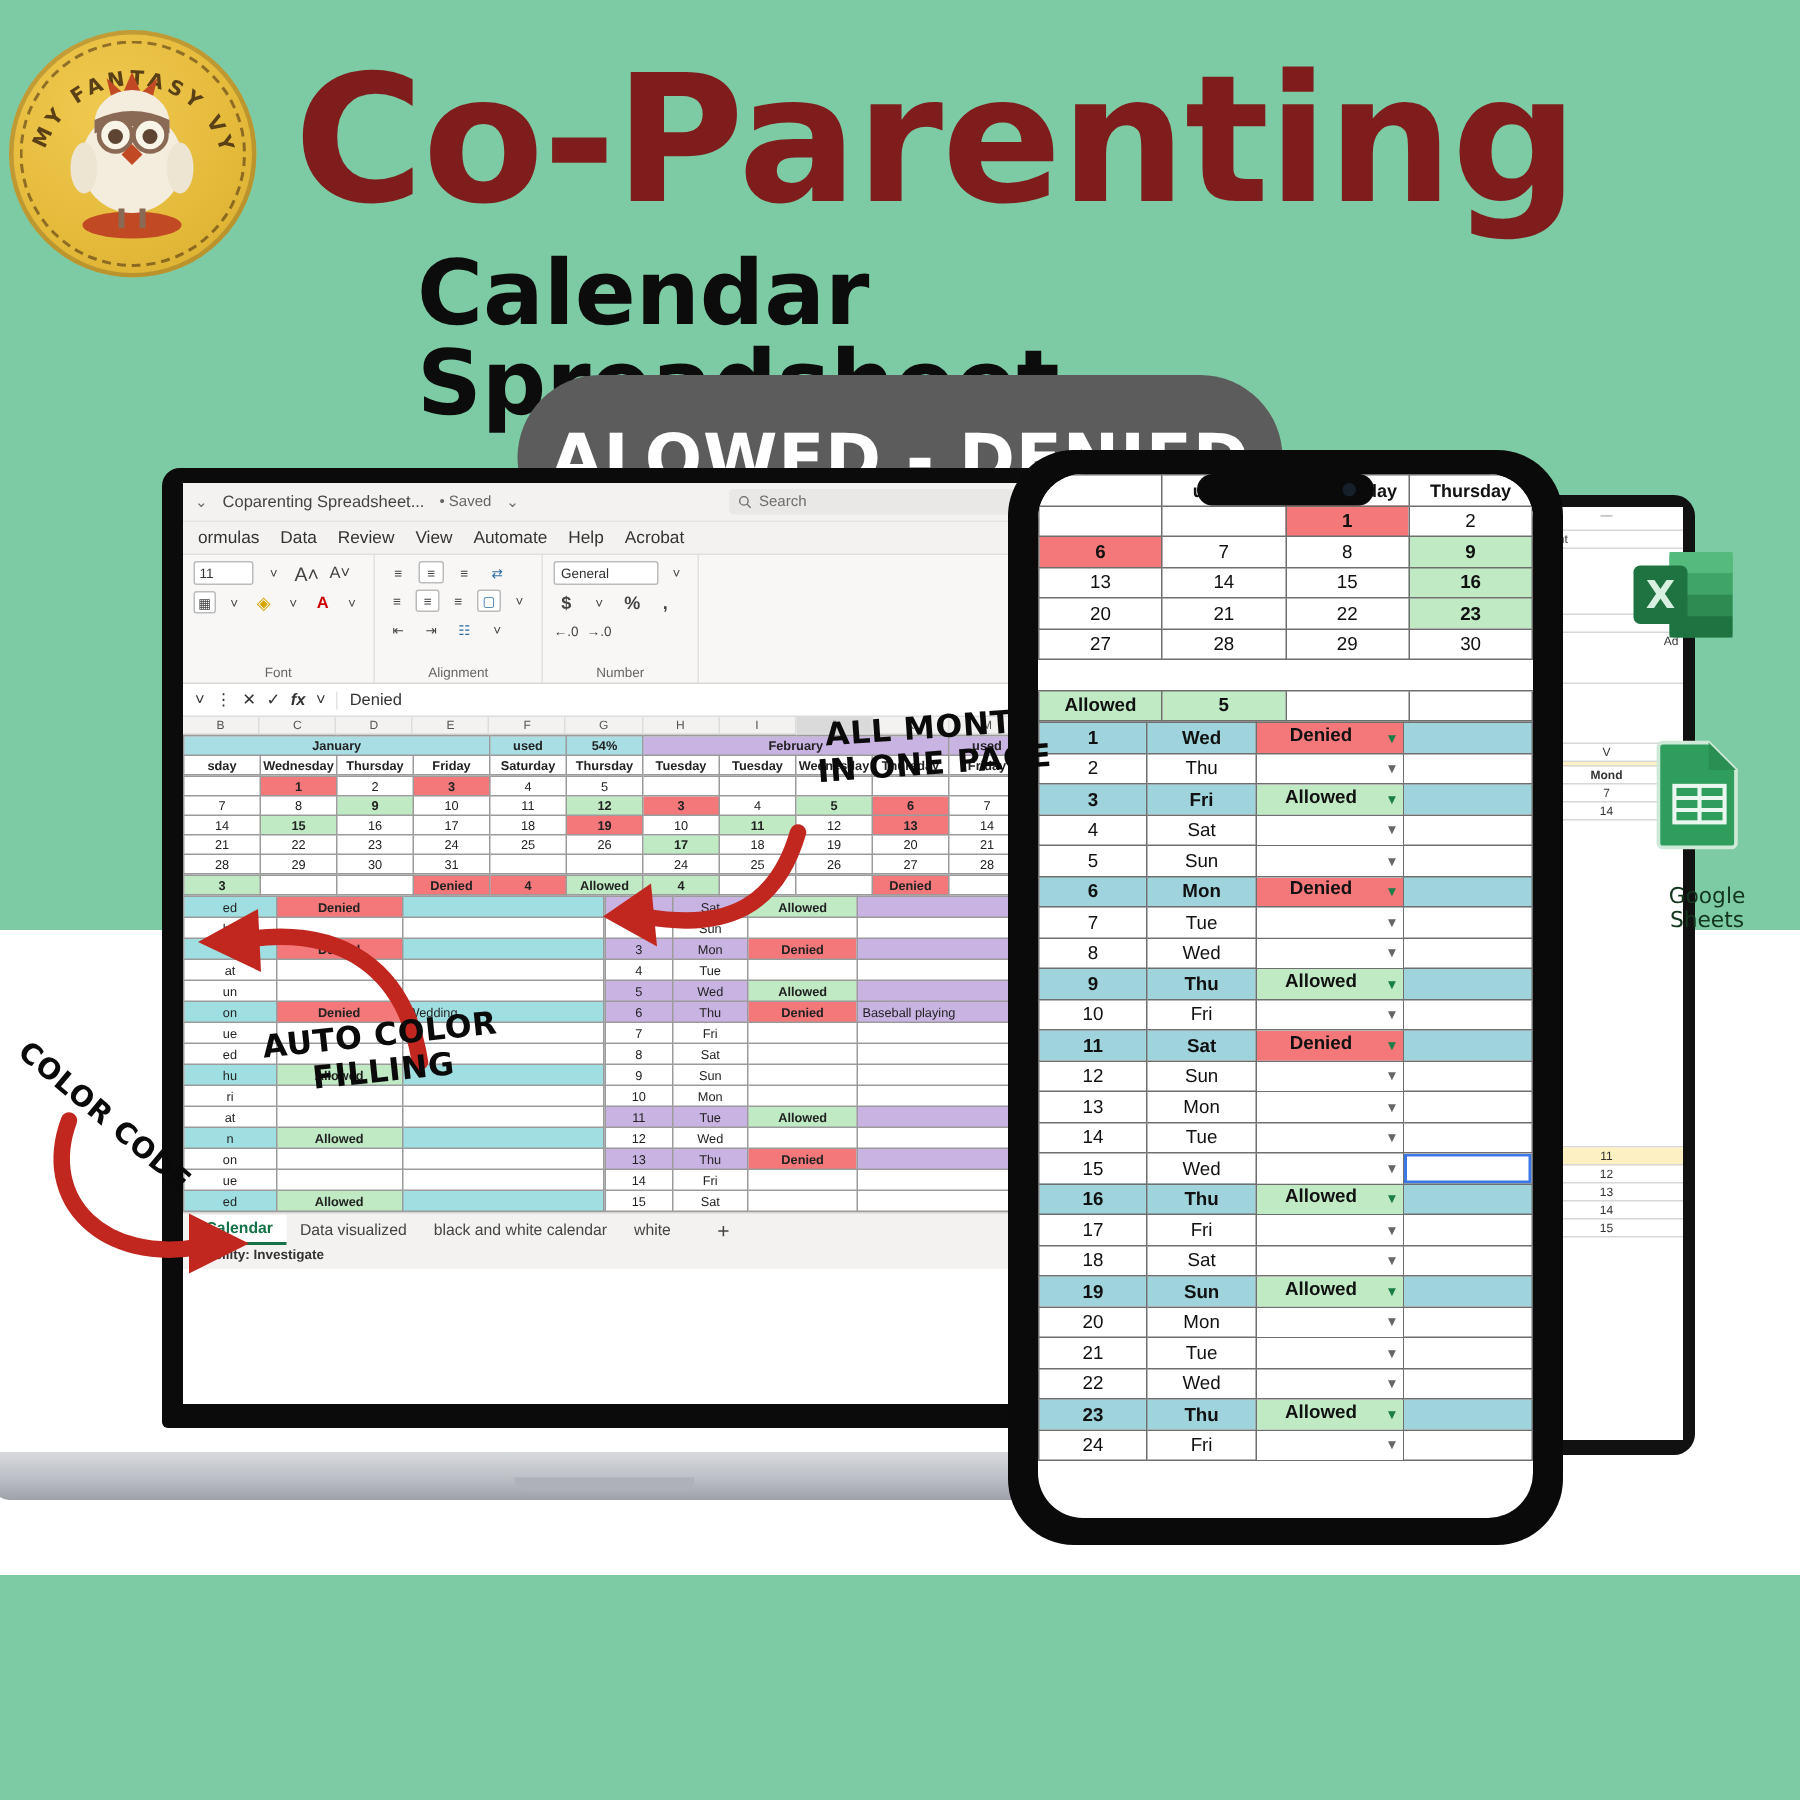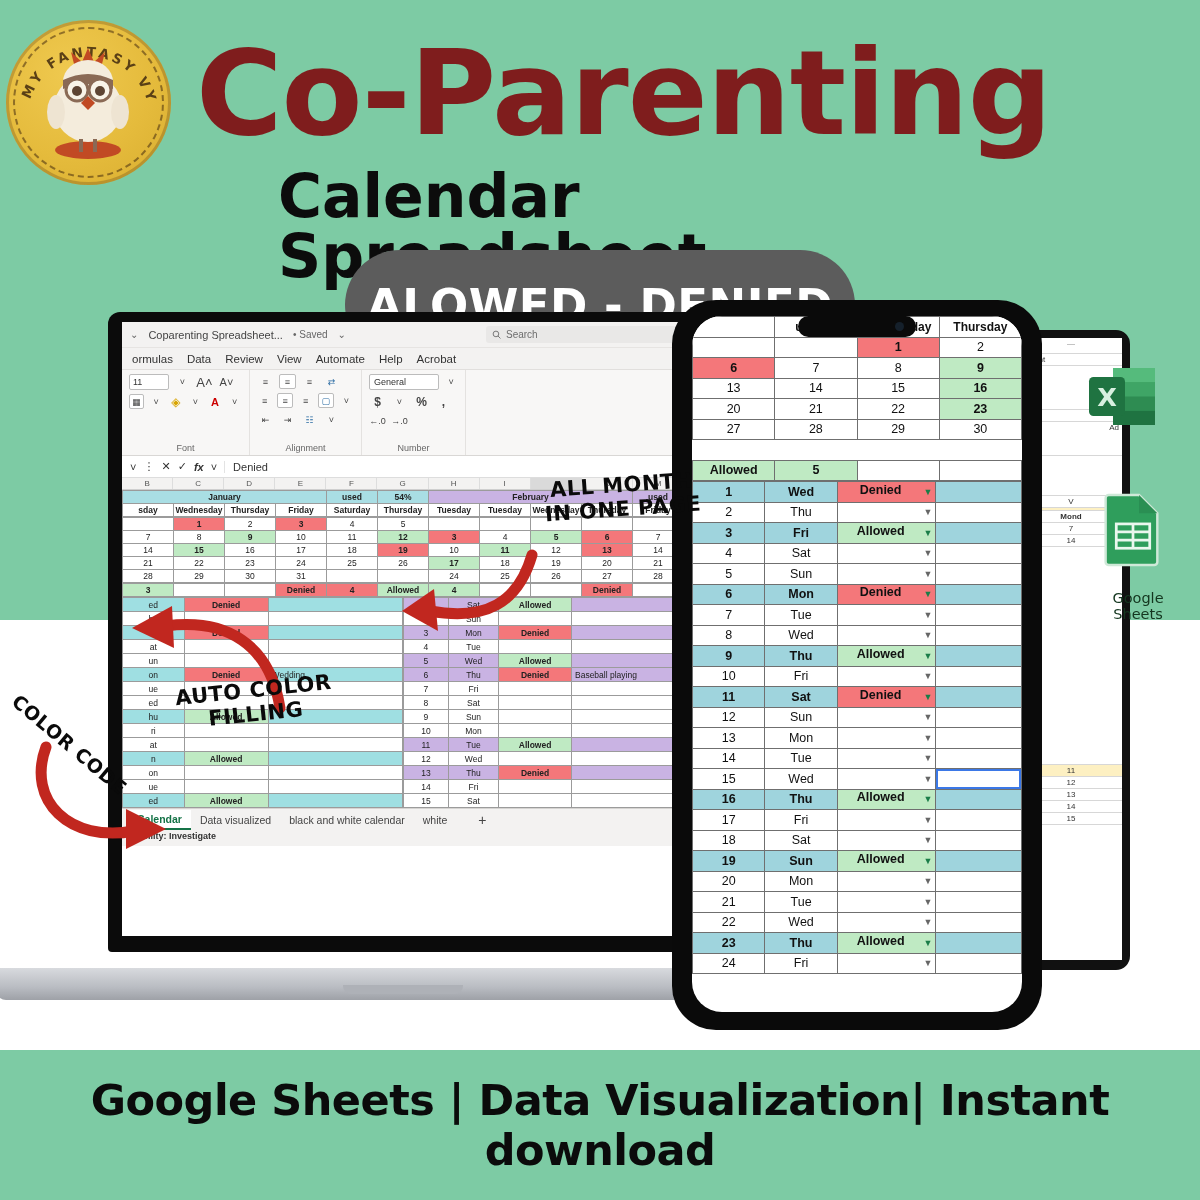--- a/index.html
+++ b/index.html
@@ -932,14 +932,13 @@
   </svg>
   <svg class="arrow" style="left:130px;top:600px;width:160px;height:120px;" viewBox="0 0 160 120">
     <path d="M150 108 C140 44, 96 18, 36 26" stroke="#c1271f" stroke-width="11" fill="none" stroke-linecap="round"></path>
     <polygon points="42,6 2,28 44,48" fill="#c1271f"></polygon>
   </svg>
   <svg class="arrow" style="left:30px;top:735px;width:140px;height:120px;" viewBox="0 0 140 120">
     <path d="M16 12 C-4 66, 40 108, 104 96" stroke="#c1271f" stroke-width="11" fill="none" stroke-linecap="round"></path>
     <polygon points="96,74 136,94 96,114" fill="#c1271f"></polygon>
   </svg>
 
-  <div class="banner">Google Sheets | Data Visualization| Instant download</div>
 </div>
 
 </body></html>

